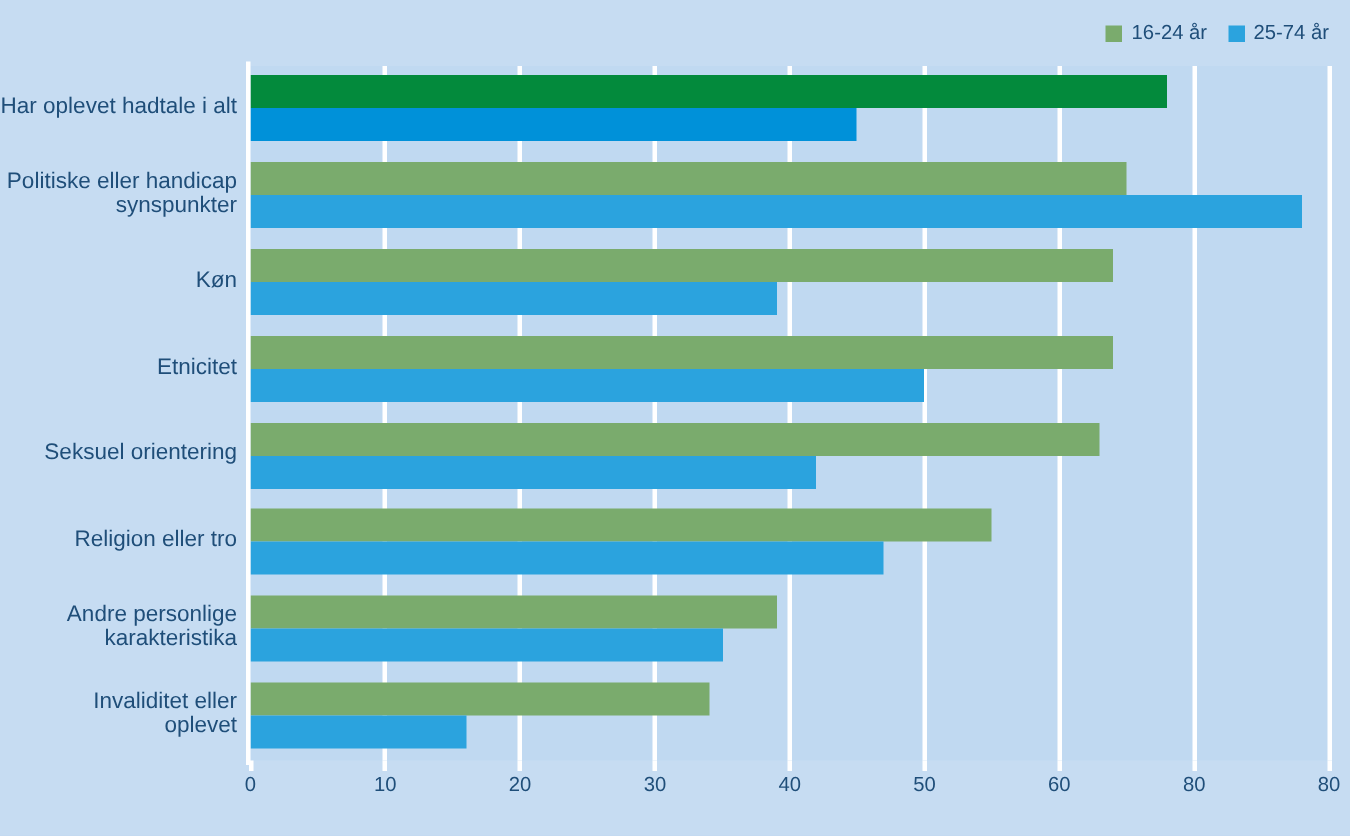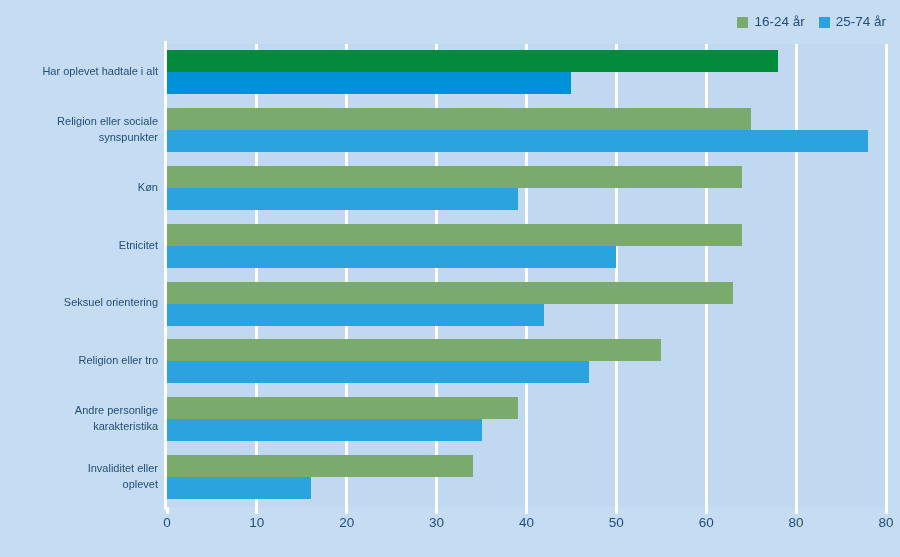--- a/index.html
+++ b/index.html
@@ -107,21 +107,21 @@
     left: 0;
     top: 44px;
     width: 158px;
     height: 463px;
   }
   .cat-label {
     position: absolute;
     right: 0;
     width: 158px;
     text-align: right;
-    font-size: 11px;
+    font-size: 15px;
     color: #1f4e79;
     line-height: 16px;
   }
 
   
   .xticks {
     position: absolute;
     left: 167px;
     top: 507px;
     width: 719px;
@@ -171,21 +171,21 @@
       <span class="legend-swatch" style="background: rgb(43, 163, 222);"></span>
       <span class="legend-label">25-74 år</span>
     </div>
   </div>
 
   <div class="cat-labels" id="cat-labels">
       <div class="cat-label" style="top: 18.9375px;">
         <div>Har oplevet hadtale i alt</div>
       </div>
       <div class="cat-label" style="top: 68.8125px;">
-        <div>Religion eller sociale</div>
+        <div>Politiske eller handicap</div>
         <div>synspunkter</div>
       </div>
       <div class="cat-label" style="top: 134.688px; margin-left: 36px;">
         <div>Køn</div>
       </div>
       <div class="cat-label" style="top: 192.562px; text-align: right;">
         <div>Etnicitet</div>
       </div>
       <div class="cat-label" style="top: 250.438px;">
         <div>Seksuel orientering</div>

